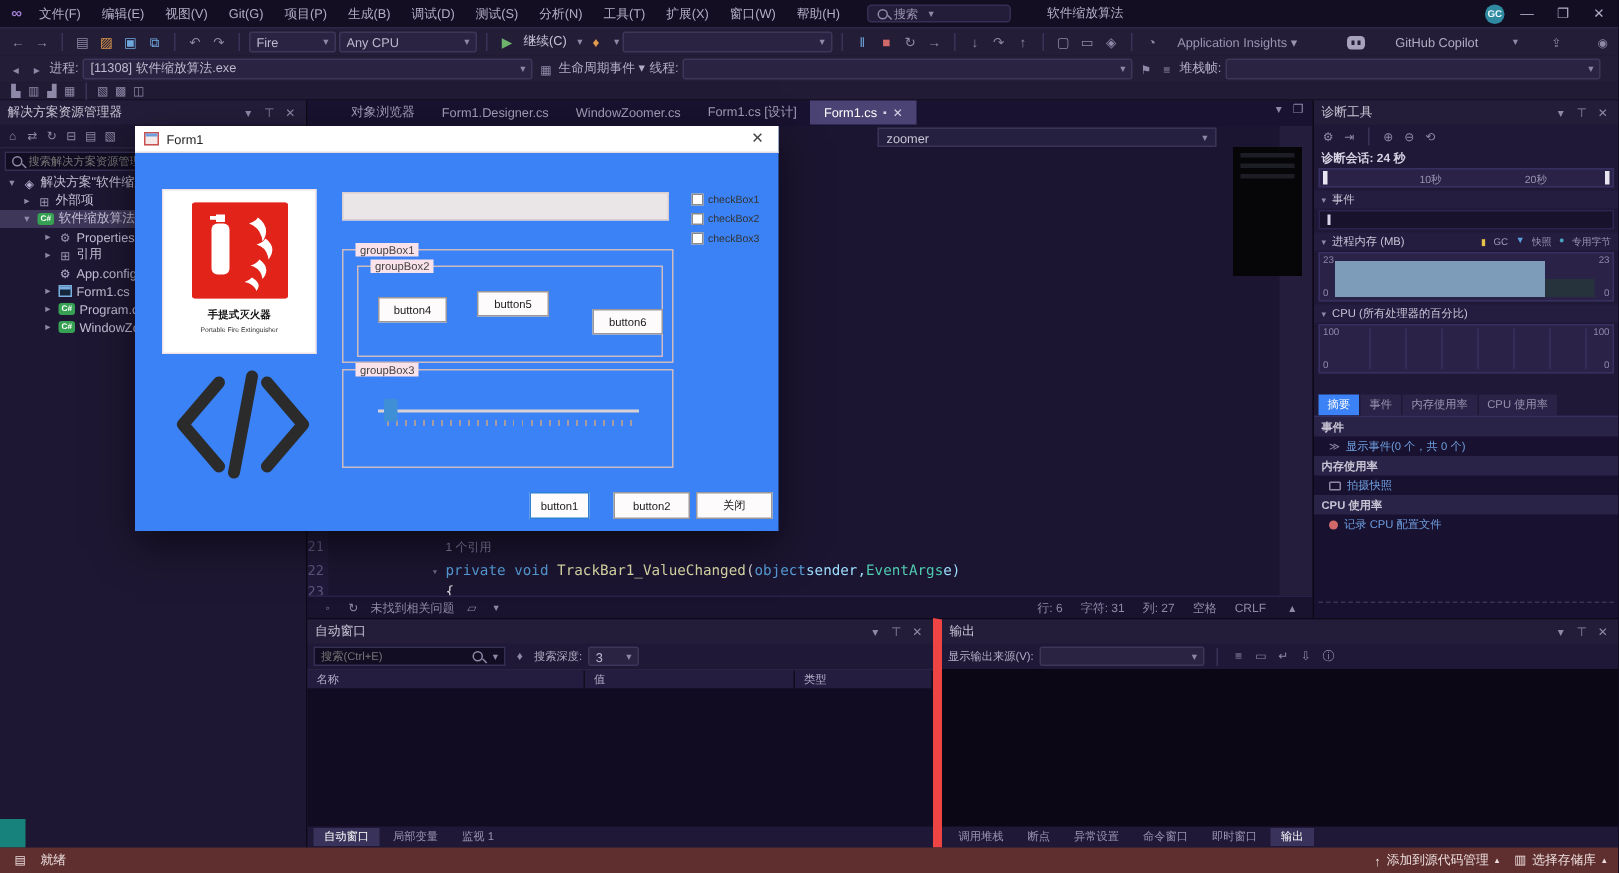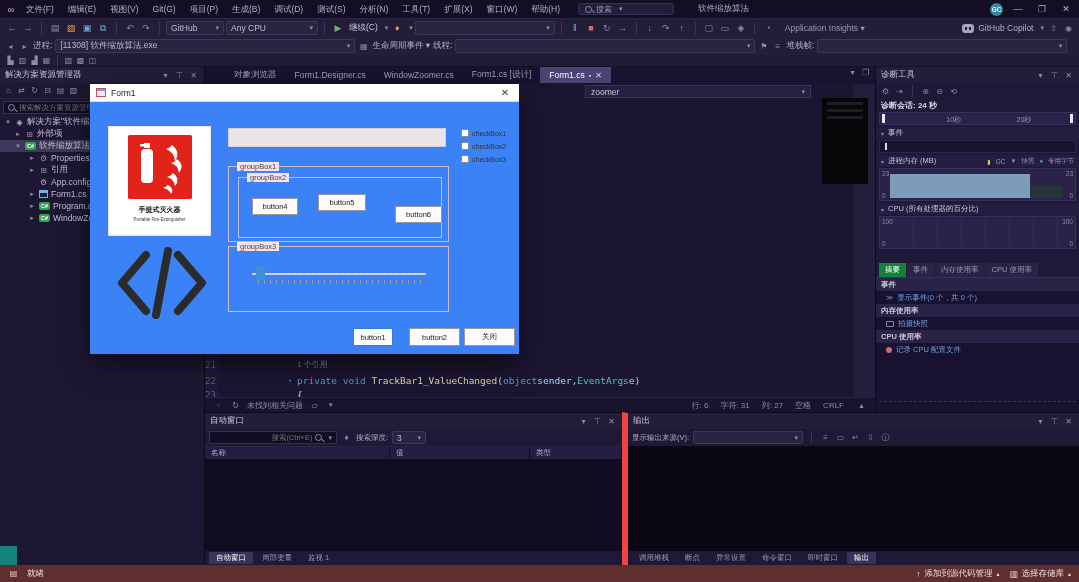--- a/index.html
+++ b/index.html
@@ -26,21 +26,21 @@
 #user-badge { width:13px; height:13px; border-radius:50%; background:#2f89a0; color:#eaf6fa; font-size:6.5px; font-weight:bold; display:flex; align-items:center; justify-content:center; }
 .winbtn { width:18px; height:14px; display:flex; align-items:center; justify-content:center; color:#b3adc6; font-size:9px; }
 
 
 #row2 { position:absolute; left:0; top:18px; width:1079px; height:19px; background:#241d38; border-top:1px solid #2d2647; display:flex; align-items:center; padding:0 5px; gap:2px; }
 #row3 { position:absolute; left:0; top:37px; width:1079px; height:18px; background:#241d38; display:flex; align-items:center; padding:0 5px; gap:3px; }
 #row4 { position:absolute; left:0; top:55px; width:1079px; height:12px; background:#221b35; display:flex; align-items:center; padding:0 5px; gap:1px; border-bottom:1px solid #171126; }
 .tb-g { color:#6db56d; } .tb-r { color:#d16969; } .tb-b { color:#6fa8dc; } .tb-o { color:#e09b4c; }
 #continue-label { color:#c9c4da; font-size:8.5px; margin:0 2px; }
 #appinsights { color:#9a94b2; font-size:8.5px; margin-left:8px; }
-#copilot-area { margin-left:auto; display:flex; align-items:center; gap:4px; color:#b3adc6; font-size:8.5px; }
+#copilot-area { margin-left:auto; display:flex; align-items:center; gap:20px; color:#b3adc6; font-size:8.5px; }
 .copilot-ico { width:12px; height:9px; border-radius:3px; background:#a8a3bd; position:relative; }
 .copilot-ico::after { content:""; position:absolute; left:3px; top:3px; width:2px; height:3px; background:#241d38; box-shadow:4px 0 0 #241d38; }
 .dim-lbl { color:#b3adc6; font-size:8.5px; white-space:nowrap; }
 
 
 #sol-panel { position:absolute; left:0; top:67px; width:205px; height:498px; background:#1e1733; border-right:1px solid #0e0918; }
 .panel-head { height:16px; display:flex; align-items:center; padding:0 5px; color:#c8c4d4; font-size:8.5px; background:#241d3a; }
 .panel-head .ph-icons { margin-left:auto; display:flex; gap:3px; }
 #sol-toolbar { height:16px; display:flex; align-items:center; padding:0 3px; gap:2px; border-bottom:1px solid #2a2443; }
 #sol-search { margin:2px 3px; height:13px; background:#120d22; border:1px solid #343054; display:flex; align-items:center; padding:0 4px; gap:4px; }
@@ -119,36 +119,36 @@
 #ev-track { margin:1px 3px; height:13px; background:#18122c; border:1px solid #2c2550; position:relative; }
 #ev-track .tick { position:absolute; left:5px; top:2px; bottom:2px; width:2px; background:#d8d4e8; }
 .graph { position:relative; margin:1px 3px; height:33px; background:#2a2247; border:1px solid #363060; font-size:6.5px; color:#8f89a8; }
 .graph .lab { position:absolute; } 
 .graph .tl { left:2px; top:1px; } .graph .tr { right:2px; top:1px; } .graph .bl { left:2px; bottom:1px; } .graph .br { right:2px; bottom:1px; }
 #mem-fill { position:absolute; left:10px; top:5px; bottom:2px; width:72%; background:#7d9cba; }
 #mem-tail { position:absolute; left:calc(72% + 10px); bottom:2px; height:40%; right:12px; background:#27333c; }
 #cpu-grid { position:absolute; inset:2px 10px; background:repeating-linear-gradient(to right,transparent 0 23px,#342d5a 23px 24px); }
 #diag-tabs { position:absolute; left:0; top:195px; width:100%; height:15px; display:flex; align-items:flex-end; padding:0 3px; gap:1px; }
 .gtab { padding:2px 6px; font-size:7.5px; color:#9a94b2; background:#2a2347; }
-.gtab.active { background:#15803d; color:#fff; }
+.gtab.active { background:#3b82f6; color:#fff; }
 #diag-summary { position:absolute; left:0; top:210px; width:100%; bottom:0; background:#181130; border-top:1px solid #363060; }
 .sum-h { height:13px; display:flex; align-items:center; padding:0 5px; background:#2a2348; font-size:7.5px; font-weight:bold; color:#c8c4d4; }
 .sum-link { height:13px; display:flex; align-items:center; gap:4px; padding:0 10px; font-size:7.5px; color:#6f9fdf; }
 .sum-link .lnk-ico { color:#8f89a8; font-size:7px; }
 .cam { width:8px; height:6px; border:1px solid #8f89a8; border-radius:1px; position:relative; }
 .rec { width:6px; height:6px; border-radius:50%; background:#d16969; }
 #diag-dash { position:absolute; left:3px; right:3px; bottom:10px; border-top:1px dashed #3a3357; }
 
 
 .bpanel { position:absolute; top:412px; height:153px; background:#1f1836; border-top:1px solid #0e0918; }
 #autos { left:205px; width:417px; }
 #outputp { left:622px; width:457px; border-left:6px solid #ef4444; }
 .bp-toolbar { height:18px; display:flex; align-items:center; gap:4px; padding:0 4px; border-bottom:1px solid #2a2443; }
 #autos-search { width:128px; height:13px; background:#120d22; border:1px solid #343054; display:flex; align-items:center; padding:0 4px; gap:3px; }
-#autos-search input { flex:1; background:transparent; border:none; outline:none; color:#8f89a8; font-size:7.5px; font-family:inherit; min-width:0;text-align:right; }
+#autos-search input { flex:1; background:transparent; border:none; outline:none; color:#8f89a8; font-size:7.5px; font-family:inherit; min-width:0; }
 #autos-cols { height:13px; display:flex; background:#241d40; border-bottom:1px solid #120d1f; font-size:7.5px; color:#b3adc6; }
 #autos-cols .col { padding:1px 6px; border-right:1px solid #120d1f; }
 .bp-content { background:#120c22; position:absolute; left:0; right:0; top:46px; bottom:14px; }
 #outputp .bp-content { background:#0b0714; top:33px; }
 .bp-tabs { position:absolute; left:0; bottom:0; height:14px; display:flex; align-items:center; padding:0 4px; gap:2px; }
 .btab { padding:1px 7px; font-size:7.5px; color:#9a94b2; }
 .btab.active { background:#39325a; color:#fff; }
 
 
 #statusbar { position:absolute; left:0; top:565px; width:1079px; height:17px; background:#5f2e2e; display:flex; align-items:center; padding:0 8px; gap:8px; color:#ecdede; font-size:8.5px; }
@@ -196,21 +196,21 @@
     <span class="vsep"></span>
     <span class="ibox">▤</span>
     <span class="ibox tb-o">▨</span>
     <span class="ibox tb-b">▣</span>
     <span class="ibox tb-b">⧉</span>
     <span class="vsep"></span>
     <span class="ibox">↶</span>
     <span class="ibox">↷</span>
     <span class="vsep"></span>
     <div class="combo" style="width:58px">
-      <span class="cv">GitHub</span>
+      <span class="cv">Fire</span>
         <span class="caret">▾</span>
     </div>
     <div class="combo" style="width:92px">
       <span class="cv">Any CPU</span>
         <span class="caret">▾</span>
     </div>
     <span class="vsep"></span>
     <span class="ibox tb-g">▶</span>
     <span id="continue-label">继续(C)</span>
     <span class="caret">▾</span>

